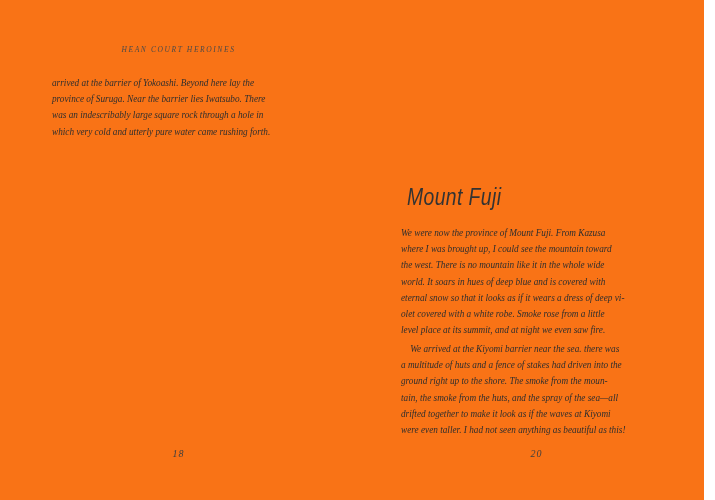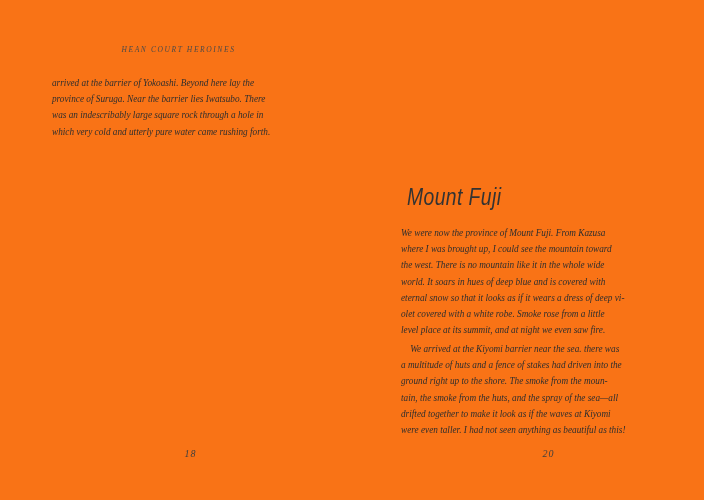--- a/index.html
+++ b/index.html
@@ -75,21 +75,21 @@
 
   .para-2 {
     left: 43px;
     top: 340px;
     text-indent: 11px;
   }
 
   .page-number {
     position: absolute;
     top: 448px;
-    left: 12px;
+    left: 0;
     width: 100%;
     text-align: center;
     font-family: "Liberation Serif", serif;
     font-size: 10px;
     letter-spacing: 1px;
     color: #3f3f3f;
   }
 </style>
 </head>
 <body>

